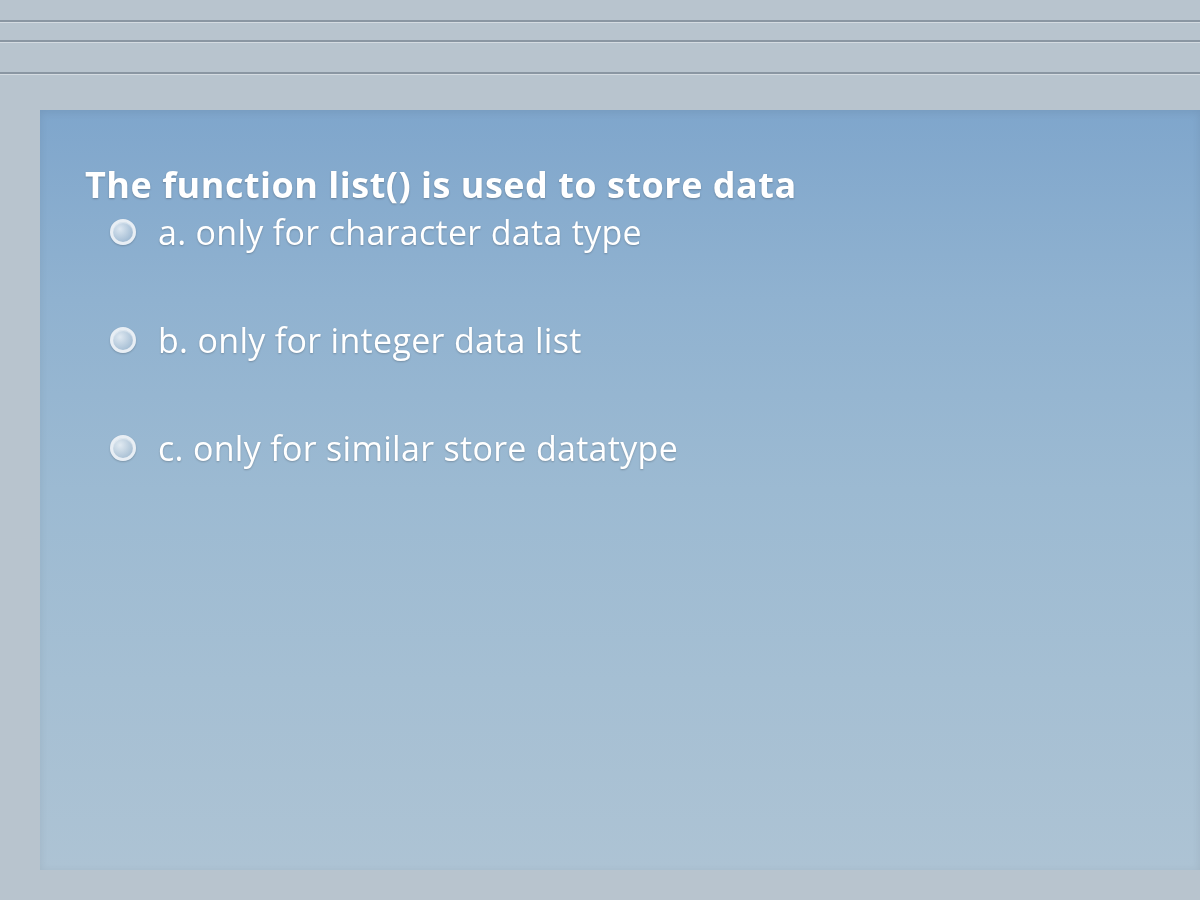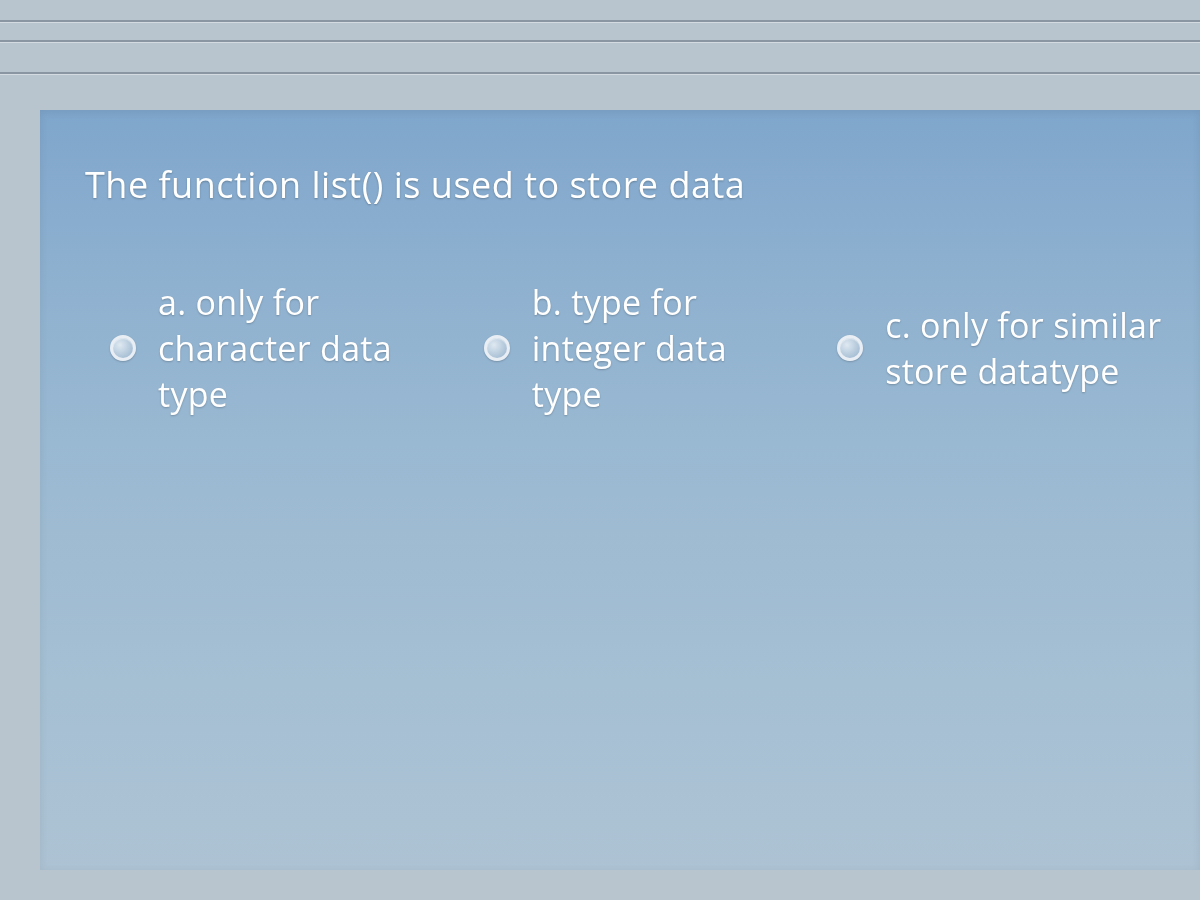--- a/index.html
+++ b/index.html
@@ -39,30 +39,29 @@
       right: 0;
       bottom: 30px;
       background: linear-gradient(180deg, #7fa6cc 0%, #90b2d0 25%, #9cbad2 50%, #a5bfd3 75%, #adc3d4 100%);
       padding: 50px 30px 50px 45px;
       color: #ffffff;
       box-shadow: inset 0 2px 8px rgba(0,0,0,0.08);
     }
     
     .question-text {
       font-size: 36px;
-      font-weight: 400;
+      font-weight: 700;
       color: #ffffff;
       text-shadow: 0 1px 2px rgba(0,0,0,0.25);
-      margin-bottom: 70px;
       letter-spacing: 0.5px;
     }
     
     .options-list {
       display: flex;
-      flex-direction: row;
+      flex-direction: column;
       gap: 62px;
       padding-left: 25px;
     }
     
     .option-row {
       display: flex;
       align-items: center;
       gap: 22px;
       cursor: pointer;
     }
@@ -104,21 +103,21 @@
       <span class="option-label">
         <span>a.</span>
         <span>only for character data type</span>
       </span>
     </label>
 
     <label class="option-row">
       <span class="radio-circle"></span>
       <span class="option-label">
         <span>b.</span>
-        <span>type for integer data type</span>
+        <span>only for integer data list</span>
       </span>
     </label>
 
     <label class="option-row">
       <span class="radio-circle"></span>
       <span class="option-label">
         <span>c.</span>
         <span>only for similar store datatype</span>
       </span>
     </label>

